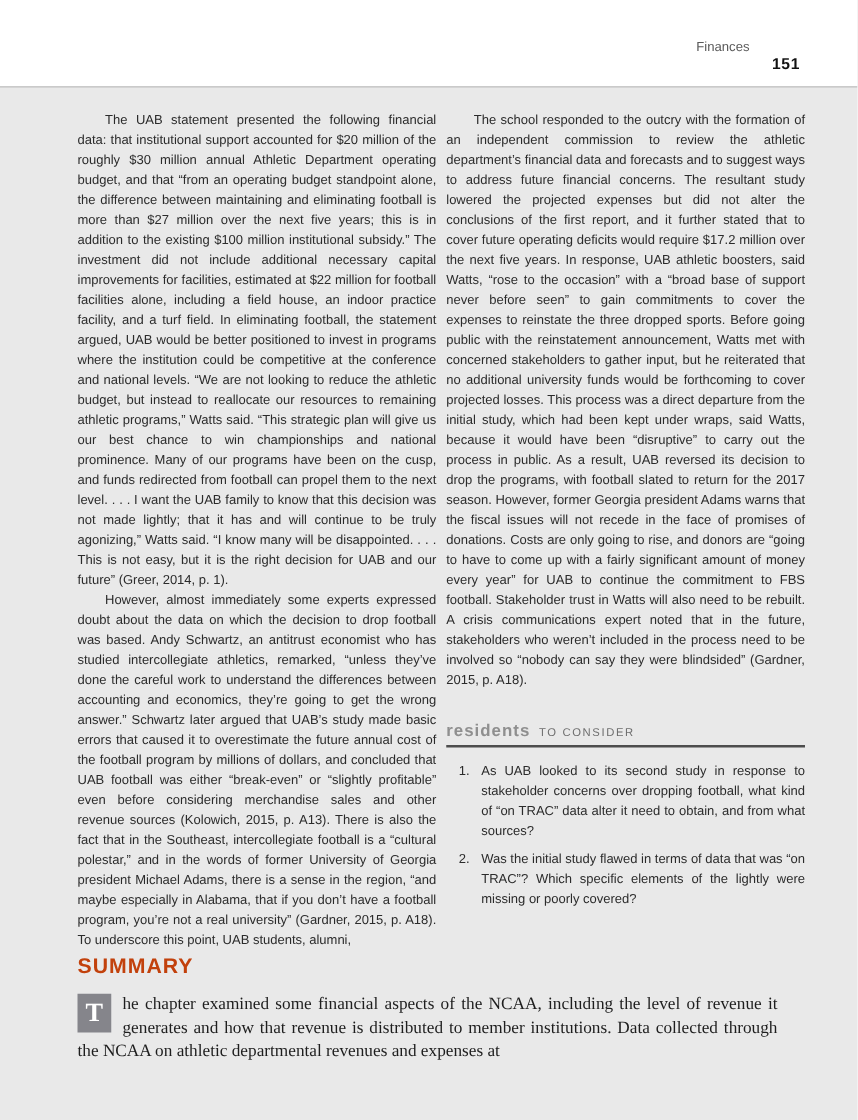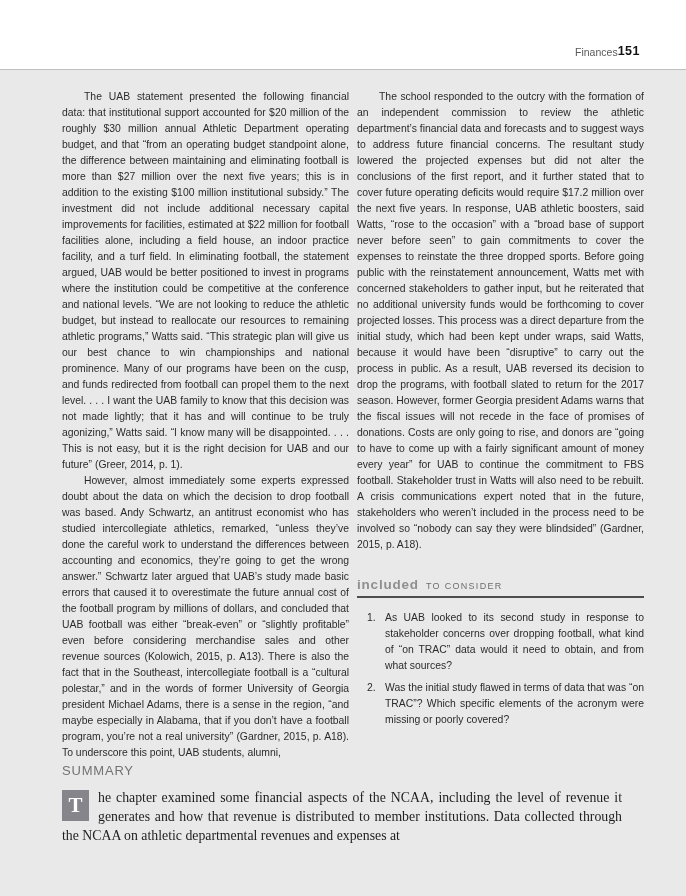--- a/index.html
+++ b/index.html
@@ -12,21 +12,22 @@
     position: relative;
     overflow: hidden;
   }
 
   
   .running-header {
     position: absolute;
     top: 32px;
     right: 46px;
     display: flex;
-    align-items: flex-end;
+    align-items: flex-start;
+    gap: 18px;
   }
   .running-header .section {
     font-size: 10.5px;
     color: #5a5a5a;
   }
   .running-header .folio {
     font-size: 12.5px;
     font-weight: bold;
     color: #111111;
     letter-spacing: 0.5px;
@@ -109,24 +110,24 @@
 
   
   .summary {
     position: absolute;
     top: 763px;
     left: 62px;
     width: 560px;
   }
   .summary-heading {
     margin: 0 0 10px 0;
-    font-size: 13px;
-    font-weight: normal;
+    font-size: 17px;
+    font-weight: bold;
     letter-spacing: 0.8px;
-    color: #737373;
+    color: #c2410c;
   }
   .summary-text {
     margin: 0;
     font-family: "Liberation Serif", serif;
     font-size: 13.8px;
     line-height: 19px;
     color: #1e1e1e;
     text-align: justify;
   }
   .dropcap {
@@ -154,31 +155,31 @@
 <div class="panel">
   <div class="col">
     <p class="para indent">The UAB statement presented the following financial data: that institutional support accounted for $20 million of the roughly $30 million annual Athletic Department operating budget, and that “from an operating budget standpoint alone, the difference between maintaining and eliminating football is more than $27 million over the next five years; this is in addition to the existing $100 million institutional subsidy.” The investment did not include additional necessary capital improvements for facilities, estimated at $22 million for football facilities alone, including a field house, an indoor practice facility, and a turf field. In eliminating football, the statement argued, UAB would be better positioned to invest in programs where the institution could be competitive at the conference and national levels. “We are not looking to reduce the athletic budget, but instead to reallocate our resources to remaining athletic programs,” Watts said. “This strategic plan will give us our best chance to win championships and national prominence. Many of our programs have been on the cusp, and funds redirected from football can propel them to the next level. . . . I want the UAB family to know that this decision was not made lightly; that it has and will continue to be truly agonizing,” Watts said. “I know many will be disappointed. . . . This is not easy, but it is the right decision for UAB and our future” (Greer, 2014, p. 1).</p>
     <p class="para indent">However, almost immediately some experts expressed doubt about the data on which the decision to drop football was based. Andy Schwartz, an antitrust economist who has studied intercollegiate athletics, remarked, “unless they’ve done the careful work to understand the differences between accounting and economics, they’re going to get the wrong answer.” Schwartz later argued that UAB’s study made basic errors that caused it to overestimate the future annual cost of the football program by millions of dollars, and concluded that UAB football was either “break-even” or “slightly profitable” even before considering merchandise sales and other revenue sources (Kolowich, 2015, p. A13). There is also the fact that in the Southeast, intercollegiate football is a “cultural polestar,” and in the words of former University of Georgia president Michael Adams, there is a sense in the region, “and maybe especially in Alabama, that if you don’t have a football program, you’re not a real university” (Gardner, 2015, p. A18). To underscore this point, UAB students, alumni,</p>
   </div>
   <div class="col">
     <p class="para indent">The school responded to the outcry with the formation of an independent commission to review the athletic department’s financial data and forecasts and to suggest ways to address future financial concerns. The resultant study lowered the projected expenses but did not alter the conclusions of the first report, and it further stated that to cover future operating deficits would require $17.2 million over the next five years. In response, UAB athletic boosters, said Watts, “rose to the occasion” with a “broad base of support never before seen” to gain commitments to cover the expenses to reinstate the three dropped sports. Before going public with the reinstatement announcement, Watts met with concerned stakeholders to gather input, but he reiterated that no additional university funds would be forthcoming to cover projected losses. This process was a direct departure from the initial study, which had been kept under wraps, said Watts, because it would have been “disruptive” to carry out the process in public. As a result, UAB reversed its decision to drop the programs, with football slated to return for the 2017 season. However, former Georgia president Adams warns that the fiscal issues will not recede in the face of promises of donations. Costs are only going to rise, and donors are “going to have to come up with a fairly significant amount of money every year” for UAB to continue the commitment to FBS football. Stakeholder trust in Watts will also need to be rebuilt. A crisis communications expert noted that in the future, stakeholders who weren’t included in the process need to be involved so “nobody can say they were blindsided” (Gardner, 2015, p. A18).</p>
 
     <div class="questions">
       <div class="q-heading">
-        <span class="q-main">included</span>
+        <span class="q-main">residents</span>
         <span class="q-sub">TO CONSIDER</span>
       </div>
       <ol class="q-list">
         <li class="q-item">
           <span class="q-num">1.</span>
-          <span class="q-text">As UAB looked to its second study in response to stakeholder concerns over dropping football, what kind of “on TRAC” data would it need to obtain, and from what sources?</span>
+          <span class="q-text">As UAB looked to its second study in response to stakeholder concerns over dropping football, what kind of “on TRAC” data alter it need to obtain, and from what sources?</span>
         </li>
         <li class="q-item">
           <span class="q-num">2.</span>
-          <span class="q-text">Was the initial study flawed in terms of data that was “on TRAC”? Which specific elements of the acronym were missing or poorly covered?</span>
+          <span class="q-text">Was the initial study flawed in terms of data that was “on TRAC”? Which specific elements of the lightly were missing or poorly covered?</span>
         </li>
       </ol>
     </div>
   </div>
 </div>
 
 <div class="summary">
   <h2 class="summary-heading">SUMMARY</h2>
   <p class="summary-text"><span class="dropcap">T</span><span>he chapter examined some financial aspects of the NCAA, including the level of revenue it generates and how that revenue is distributed to member institutions. Data collected through the NCAA on athletic departmental revenues and expenses at</span></p>
 </div>

